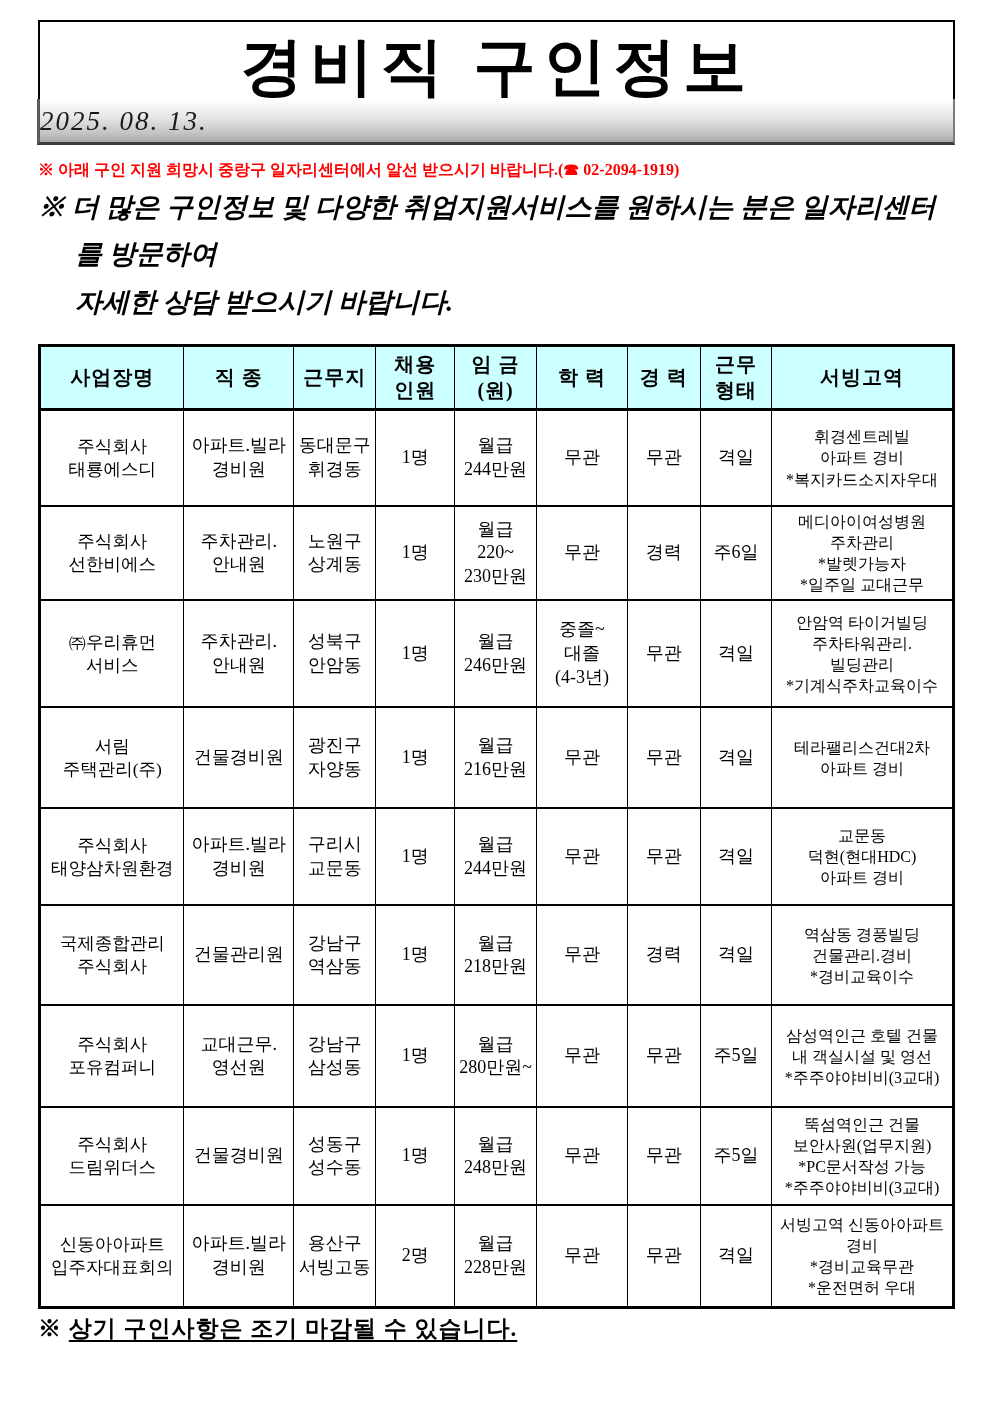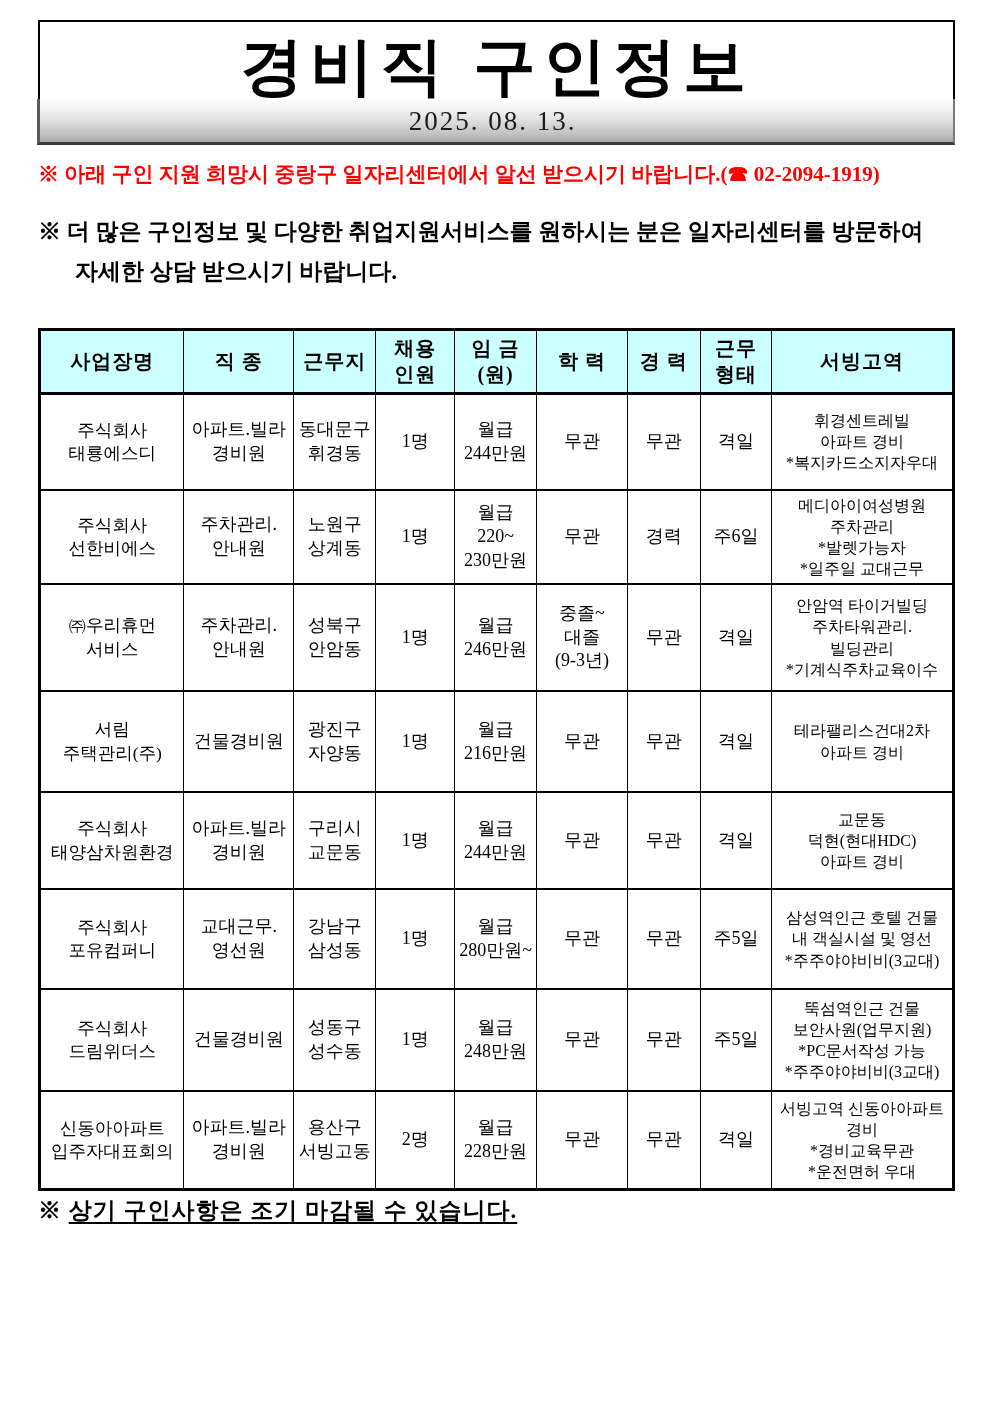--- a/index.html
+++ b/index.html
@@ -26,50 +26,51 @@
     letter-spacing: 7px;
     white-space: nowrap;
   }
   .date-band {
     position: absolute; left: -3px; right: -2px; bottom: -4px;
     height: 46px; z-index: 1;
     background: linear-gradient(180deg, #ffffff 0%, #e8e8e8 40%, #c3c3c3 80%, #a8a8a8 100%);
     border-left: 3px solid #5a5a5a;
     border-right: 2px solid #7a7a7a;
     border-bottom: 3px solid #3a3a3a;
-    text-align: center;
+    text-align: left;
+    font-style: italic;
   }
   .date-band .date {
     display: inline-block;
     font-size: 27px; line-height: 44px;
     padding-right: 8px;
     color: #1a1a1a;
     letter-spacing: 2px;
   }
 
   
   .notice { font-weight: bold; white-space: pre-line; }
   .notice.red {
     margin-top: 17px;
     color: #ff0000;
-    font-size: 21px;
+    font-size: 16px;
     white-space: nowrap;
   }
   .notice.black {
-    margin-top: 24px;
+    margin-top: 3px;
     color: #000;
-    font-size: 23px;
+    font-size: 27px;
     line-height: 1.75;
-    padding-left: 37px; text-indent: -37px;
+    padding-left: 37px; text-indent: -37px; font-style: italic;
   }
   .phone-icon { color: #ff0000; }
 
   
   table.jobs {
-    margin-top: 35px;
+    margin-top: 18px;
     width: 917px;
     border-collapse: collapse;
     table-layout: fixed;
   }
   table.jobs, table.jobs th, table.jobs td { border: 1px solid #000; }
   table.jobs { border: 3px solid #000; }
   table.jobs th, table.jobs td {
     border-top-width: 2px; border-bottom-width: 2px;
     text-align: center; vertical-align: middle;
     white-space: pre-line;
@@ -193,21 +194,21 @@
 서비스</td>
         <td>주차관리.
 안내원</td>
         <td>성북구
 안암동</td>
         <td>1명</td>
         <td>월급
 246만원</td>
         <td>중졸~
 대졸
-(9-3년)</td>
+(4-3년)</td>
         <td>무관</td>
         <td>격일</td>
         <td class="desc">안암역 타이거빌딩
 주차타워관리.
 빌딩관리
 *기계식주차교육이수</td>
       </tr>
       <tr>
         <td class="company">서림
 주택관리(주)</td>
@@ -232,20 +233,36 @@
 교문동</td>
         <td>1명</td>
         <td>월급
 244만원</td>
         <td>무관</td>
         <td>무관</td>
         <td>격일</td>
         <td class="desc">교문동
 덕현(현대HDC)
 아파트 경비</td>
+      </tr>
+      <tr>
+        <td class="company">국제종합관리
+주식회사</td>
+        <td>건물관리원</td>
+        <td>강남구
+역삼동</td>
+        <td>1명</td>
+        <td>월급
+218만원</td>
+        <td>무관</td>
+        <td>경력</td>
+        <td>격일</td>
+        <td class="desc">역삼동 경풍빌딩
+건물관리.경비
+*경비교육이수</td>
       </tr>
       <tr>
         <td class="company">주식회사
 포유컴퍼니</td>
         <td>교대근무.
 영선원</td>
         <td>강남구
 삼성동</td>
         <td>1명</td>
         <td>월급

